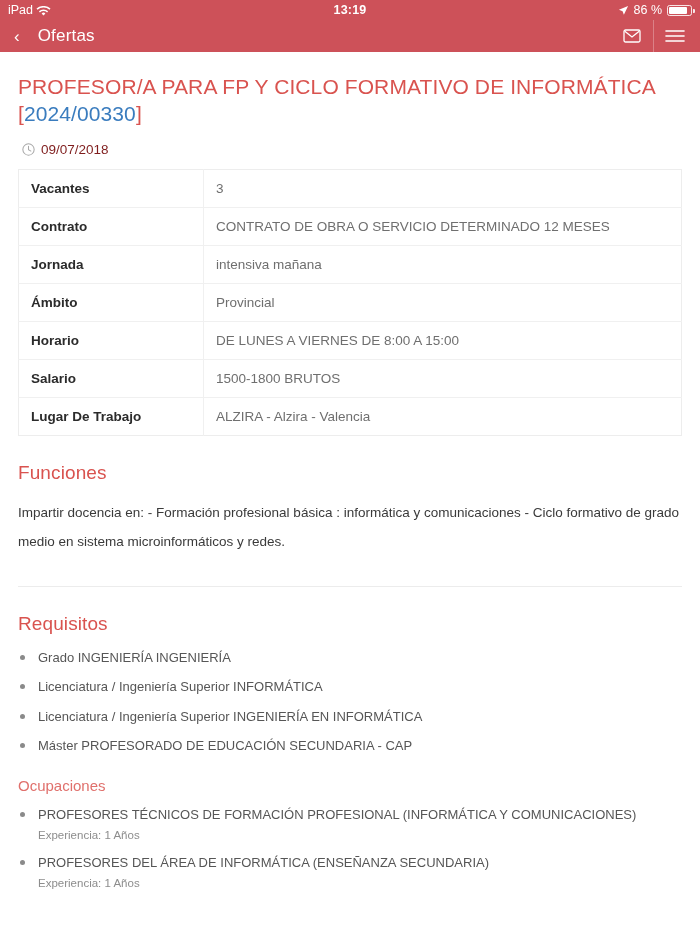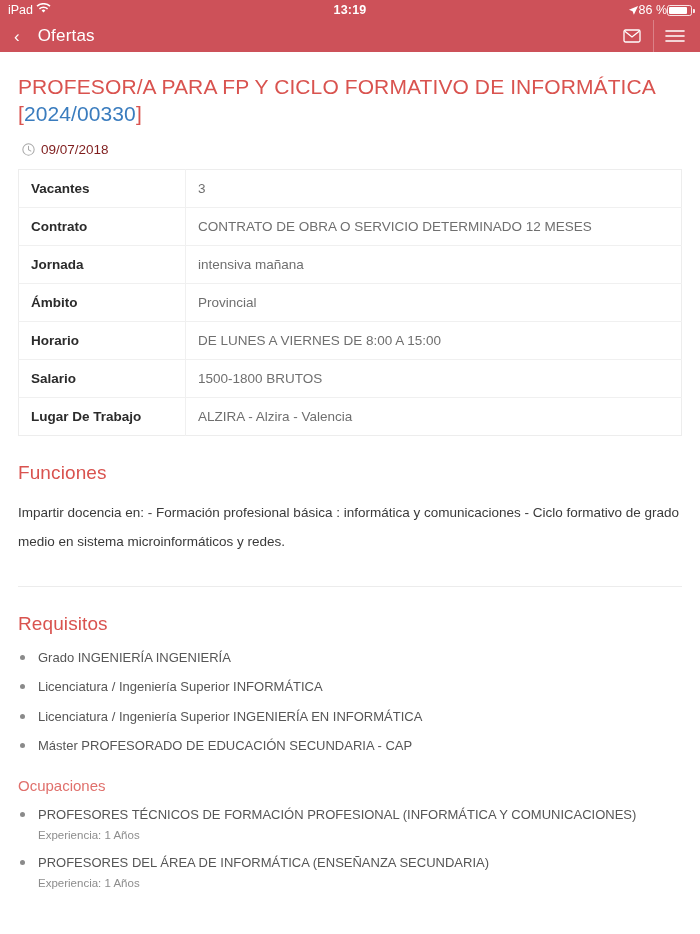--- a/index.html
+++ b/index.html
@@ -15,28 +15,28 @@
   .statusbar {
     height: 20px;
     background: #cd5159;
     color: #ffffff;
     display: flex;
     align-items: center;
     padding: 0 8px;
     font-size: 12.5px;
     position: relative;
   }
-  .sb-left { display: flex; align-items: flex-start; gap: 3px; }
+  .sb-left { display: flex; align-items: flex-end; gap: 3px; }
   .sb-center {
     position: absolute; left: 0; right: 0; text-align: center;
     font-size: 12.5px; font-weight: 600; letter-spacing: .2px;
     pointer-events: none;
   }
   .sb-right {
-    margin-left: auto; display: flex; align-items: center; 
+    margin-left: auto; display: flex; align-items: center; gap: 5px;
     position: relative; z-index: 2; font-size: 12.5px;
   }
   .wifi-icon svg, .loc-icon svg { display: block; }
   .battery {
     width: 25px; height: 11px;
     border: 1.2px solid rgba(255,255,255,.85);
     border-radius: 2.5px;
     position: relative;
     padding: 1px;
   }
@@ -107,21 +107,21 @@
     font-size: 13.5px;
     table-layout: fixed;
   }
   table.info td {
     border-bottom: 1px solid #f0f0f0;
     padding: 11px 12px;
     vertical-align: middle;
   }
   table.info tr:last-child td { border-bottom: none; }
   td.k {
-    width: 167px;
+    width: 185px;
     font-weight: bold;
     color: #2b2b2b;
     border-right: 1px solid #f0f0f0;
   }
   td.v { color: #6f6f6f; }
 
   
   h2.sec {
     color: #d9534f;
     font-size: 19px;

